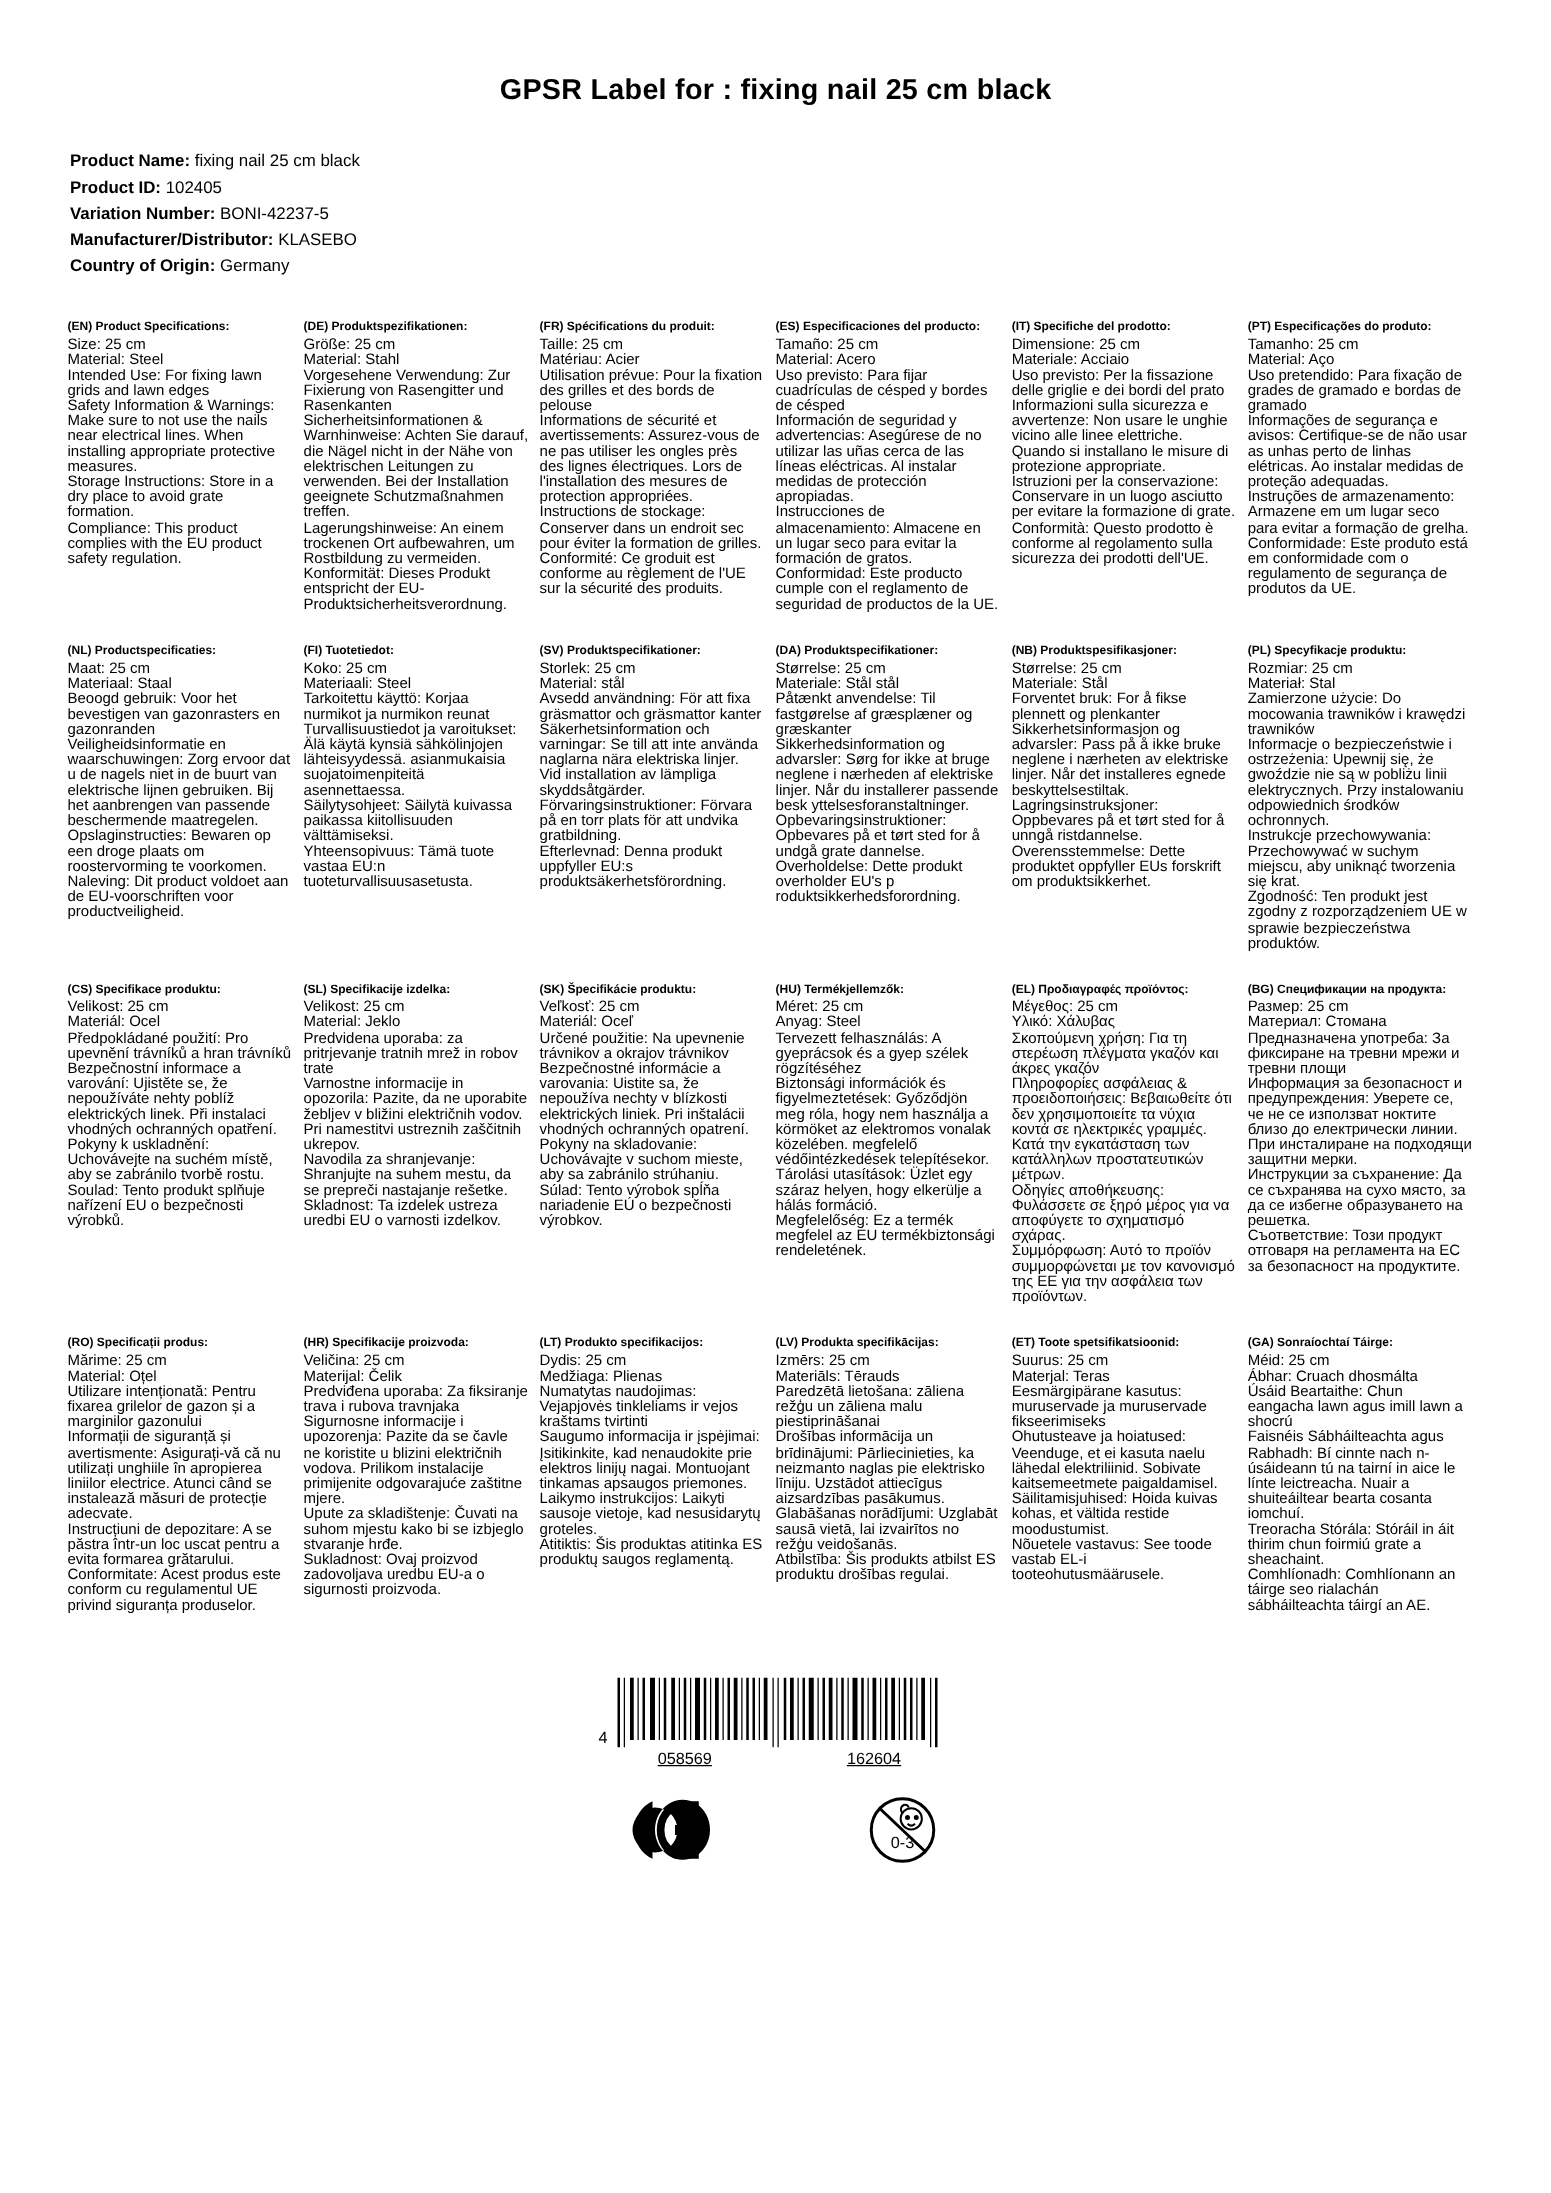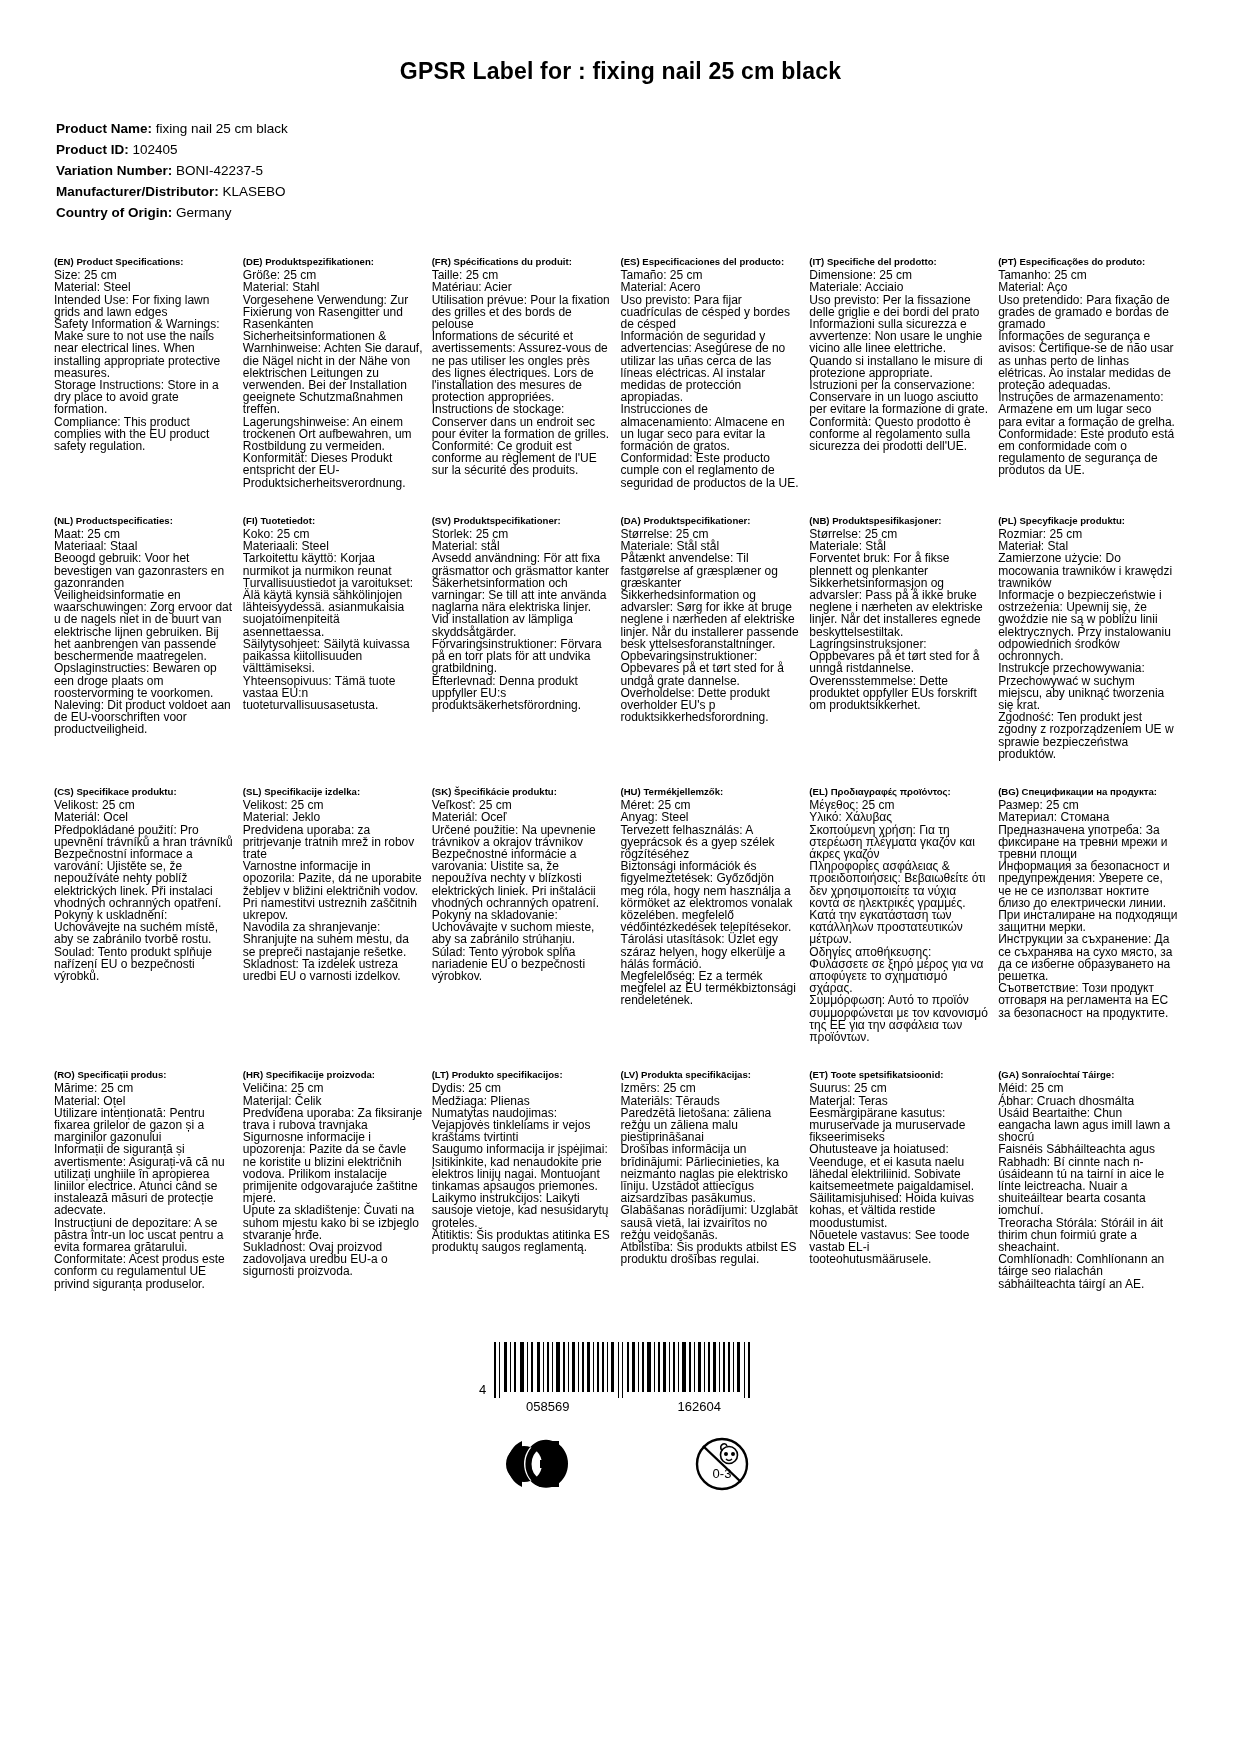--- a/index.html
+++ b/index.html
@@ -84,20 +84,21 @@
   .barcode {
     display: block;
   }
   .barcode-nums {
     display: flex;
     justify-content: center;
     gap: 108px;
     font-size: 13px;
     margin-top: 1px;
     margin-left: 6px;
+    text-decoration: underline;
   }
   .marks {
     margin-top: 22px;
     display: flex;
     align-items: center;
     justify-content: center;
     gap: 92px;
   }
   .ce {
     display: block;

